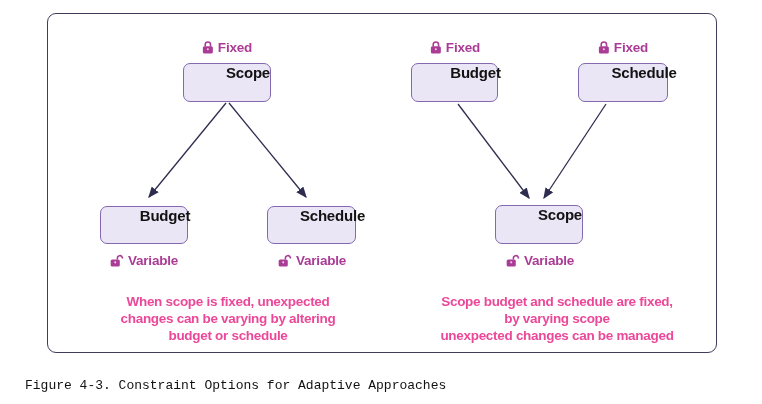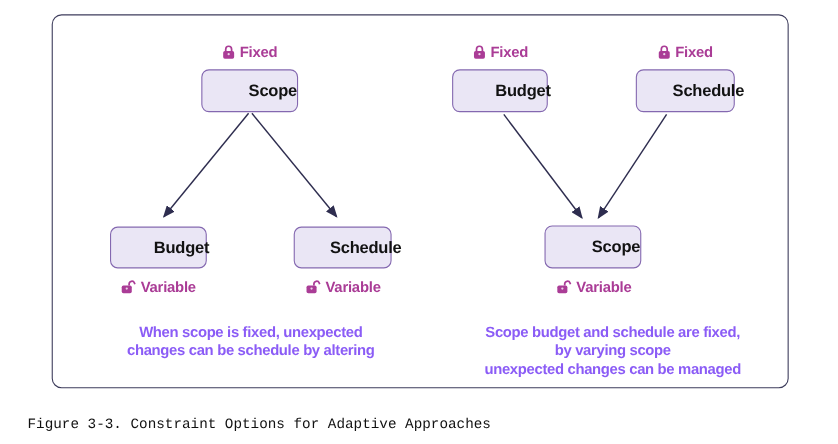--- a/index.html
+++ b/index.html
@@ -25,21 +25,20 @@
     left: 0; top: 0;
     width: 762px; height: 404px;
     pointer-events: none;
   }
   .node {
     position: absolute;
     background: #EAE6F5;
     border: 1.5px solid #8468B0;
     border-radius: 7px;
     display: flex;
-    align-items: center;
     justify-content: center;
     font-weight: 700;
     font-size: 15px;
     letter-spacing: -0.2px;
     color: #121212;
     padding-left: 42px;
   }
   .tag {
     position: absolute;
     transform: translateX(-50%);
@@ -54,21 +53,21 @@
   }
   .tag svg { display: block; }
   .caption {
     position: absolute;
     transform: translateX(-50%);
     text-align: center;
     font-weight: 700;
     font-size: 13.5px;
     line-height: 17px;
     letter-spacing: -0.3px;
-    color: #8b5cf6;
+    color: #ec4899;
     white-space: nowrap;
   }
   .fig-title {
     position: absolute;
     left: 25px; top: 378px;
     font-family: "Liberation Mono", monospace;
     font-size: 13px;
     color: #111111;
     white-space: nowrap;
   }
@@ -126,21 +125,22 @@
     <svg width="14" height="15" viewBox="0 0 15 15">
       <rect x="0.8" y="6.4" width="9.8" height="7.6" rx="1.7" fill="#AA3C96"></rect>
       <circle cx="5.7" cy="9.5" r="1.1" fill="#EAD5E6"></circle>
       <path d="M8.0 6.4 V5.0 a2.7 2.7 0 0 1 5.2 -1.0 l 0.4 1.3" fill="none" stroke="#AA3C96" stroke-width="1.7"></path>
     </svg>
     <span>Variable</span>
   </div>
 
   <div class="caption" style="left:228px; top:293px;">
     <div>When scope is fixed, unexpected</div>
-    <div>changes can be schedule by altering</div>
+    <div>changes can be varying by altering</div>
+    <div>budget or schedule</div>
   </div>
 
   <div class="tag" style="left:455px; top:40px;">
     <svg width="12" height="15" viewBox="0 0 13 15">
       <path d="M3.6 6.4 V4.5 a2.9 2.9 0 0 1 5.8 0 V6.4" fill="none" stroke="#AA3C96" stroke-width="1.7"></path>
       <rect x="1.1" y="6.2" width="10.8" height="7.8" rx="1.7" fill="#AA3C96"></rect>
       <circle cx="6.5" cy="9.4" r="1.1" fill="#EAD5E6"></circle>
     </svg>
     <span>Fixed</span>
   </div>
@@ -174,15 +174,15 @@
     </svg>
     <span>Variable</span>
   </div>
 
   <div class="caption" style="left:557px; top:293px;">
     <div>Scope budget and schedule are fixed,</div>
     <div>by varying scope</div>
     <div>unexpected changes can be managed</div>
   </div>
 
-  <div class="fig-title">Figure 3-3. Constraint Options for Adaptive Approaches</div>
+  <div class="fig-title">Figure 4-3. Constraint Options for Adaptive Approaches</div>
 
 </div>
 
 </body></html>

